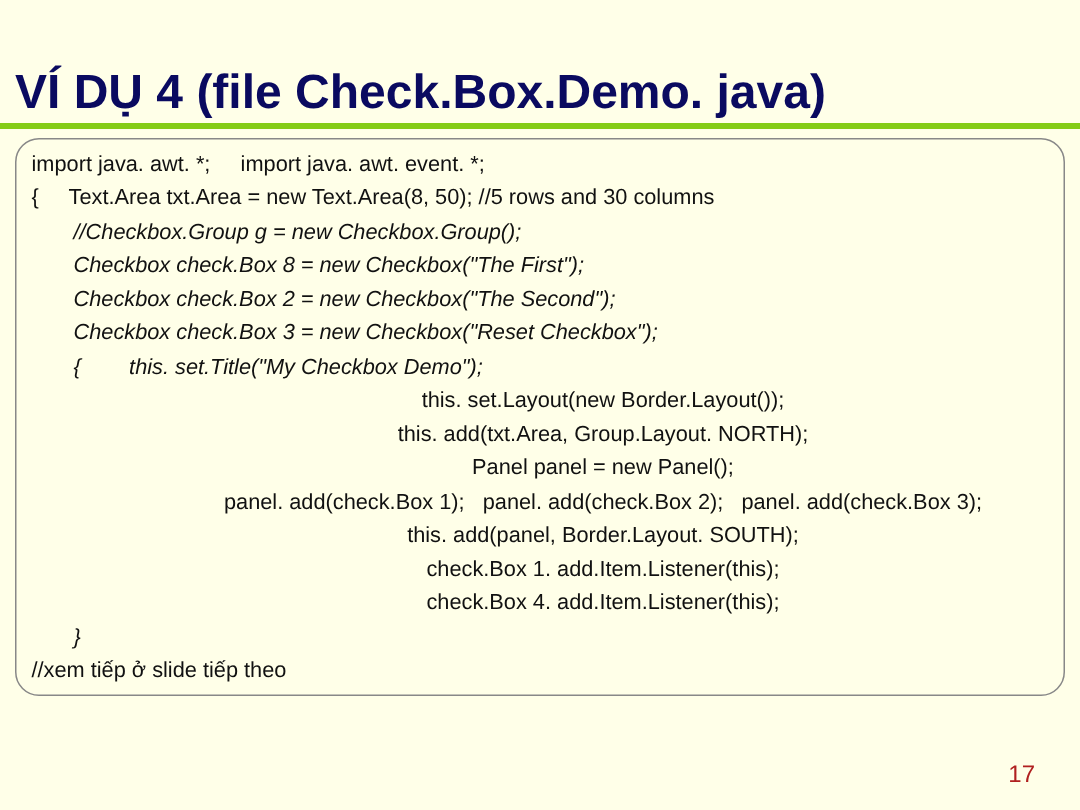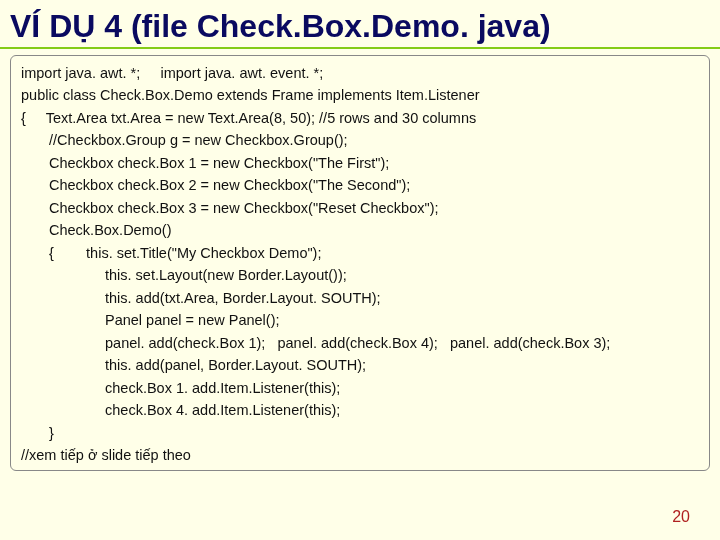--- a/index.html
+++ b/index.html
@@ -10,61 +10,60 @@
     background: #ffffe8;
     font-family: Arial, Helvetica, sans-serif;
     overflow: hidden;
     position: relative;
   }
   .title {
     font-size: 32px;
     font-weight: bold;
     color: #0a0a60;
     padding: 8px 10px 2px 10px;
-    border-bottom: 2px solid #84cc16;
+    border-bottom: 4px solid #84cc16;
+    margin-top: 35px;
   }
   .code-box {
     margin: 6px 10px 0 10px;
     border: 1px solid #888;
-    border-radius: 6px;
+    border-radius: 16px;
     padding: 6px 10px 4px 10px;
     font-size: 14.5px;
     line-height: 1.55;
     color: #111;
   }
   .ln { white-space: pre; }
-  .i1 { padding-left: 28px; }
-  .i2 { padding-left: 84px; }
+  .i1 { padding-left: 28px; font-style: italic; }
+  .i2 { padding-left: 84px; text-align: center; }
   .pagenum {
     position: absolute;
     right: 30px;
     bottom: 14px;
     color: #b02020;
     font-size: 16px;
   }
 </style>
 </head>
 <body>
 
 <div class="title">VÍ DỤ 4 (file Check.Box.Demo. java)</div>
 
 <div class="code-box">
   <div class="ln">import java. awt. *;     import java. awt. event. *;</div>
-  <div class="ln">public class Check.Box.Demo extends Frame implements Item.Listener</div>
   <div class="ln"><span>{</span>     <span>Text.Area txt.Area = new Text.Area(8, 50); //5 rows and 30 columns</span></div>
   <div class="ln i1">//Checkbox.Group g = new Checkbox.Group();</div>
-  <div class="ln i1">Checkbox check.Box 1 = new Checkbox("The First");</div>
+  <div class="ln i1">Checkbox check.Box 8 = new Checkbox("The First");</div>
   <div class="ln i1">Checkbox check.Box 2 = new Checkbox("The Second");</div>
   <div class="ln i1">Checkbox check.Box 3 = new Checkbox("Reset Checkbox");</div>
-  <div class="ln i1">Check.Box.Demo()</div>
   <div class="ln i1"><span>{</span>        <span>this. set.Title("My Checkbox Demo");</span></div>
   <div class="ln i2">this. set.Layout(new Border.Layout());</div>
-  <div class="ln i2">this. add(txt.Area, Border.Layout. SOUTH);</div>
+  <div class="ln i2">this. add(txt.Area, Group.Layout. NORTH);</div>
   <div class="ln i2">Panel panel = new Panel();</div>
-  <div class="ln i2">panel. add(check.Box 1);   panel. add(check.Box 4);   panel. add(check.Box 3);</div>
+  <div class="ln i2">panel. add(check.Box 1);   panel. add(check.Box 2);   panel. add(check.Box 3);</div>
   <div class="ln i2">this. add(panel, Border.Layout. SOUTH);</div>
   <div class="ln i2">check.Box 1. add.Item.Listener(this);</div>
   <div class="ln i2">check.Box 4. add.Item.Listener(this);</div>
   <div class="ln i1">}</div>
   <div class="ln">//xem tiếp ở slide tiếp theo</div>
 </div>
 
-<div class="pagenum">20</div>
+<div class="pagenum">17</div>
 
 </body></html>

